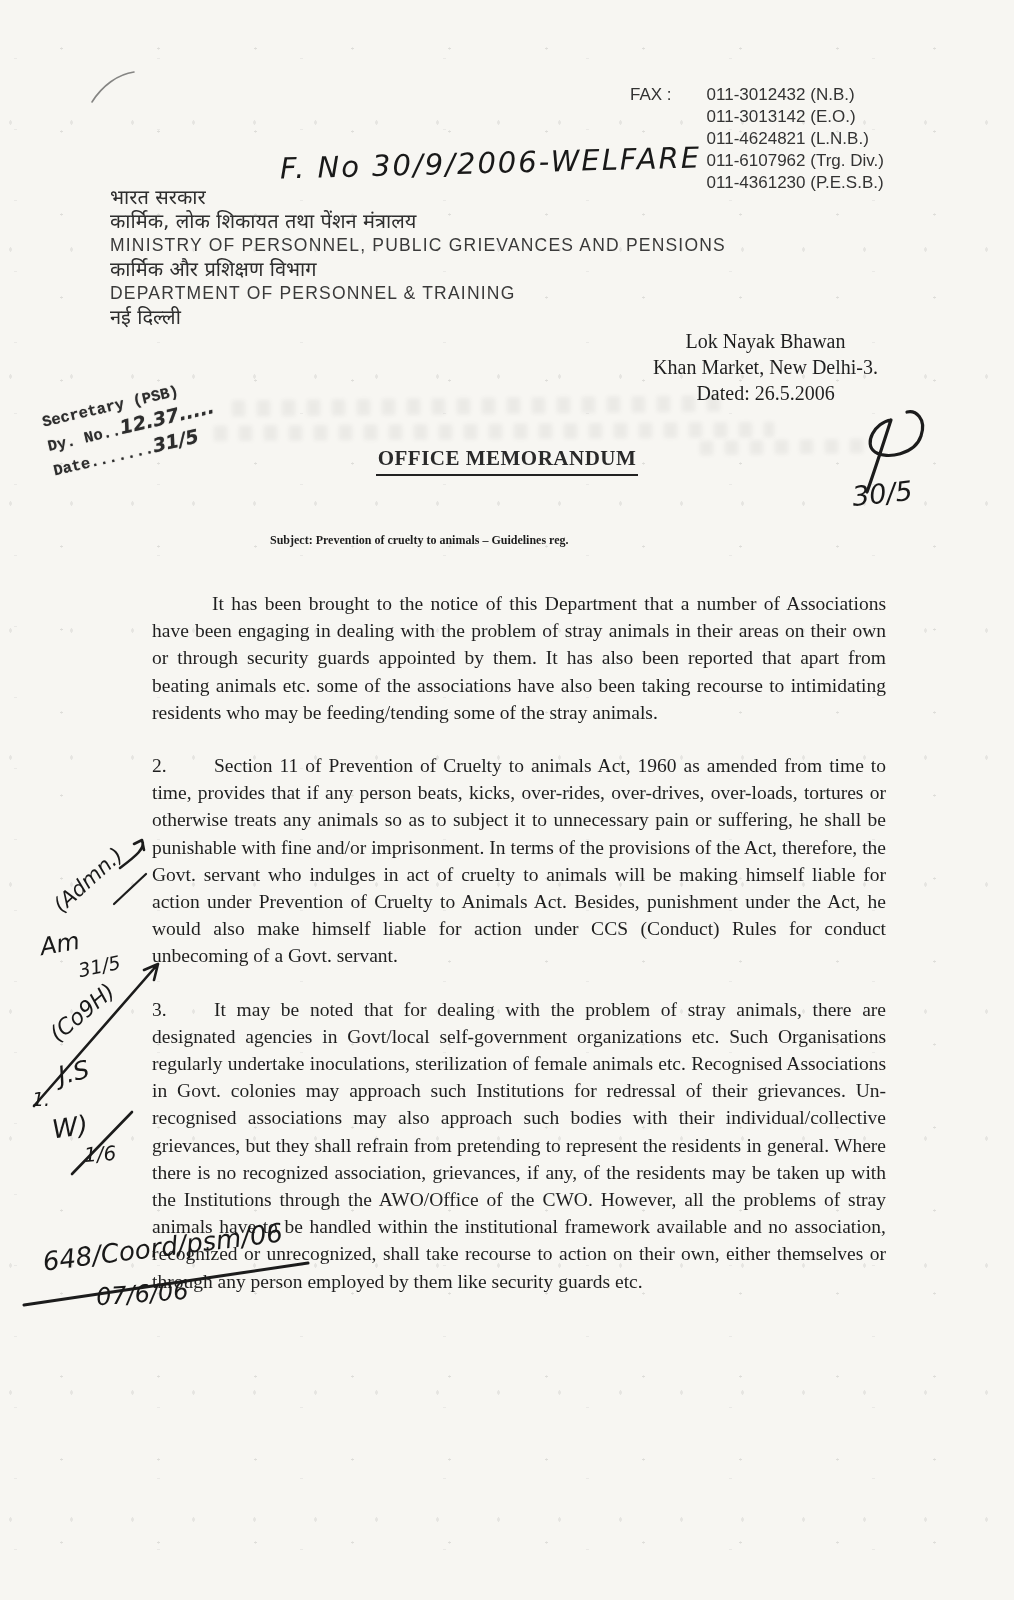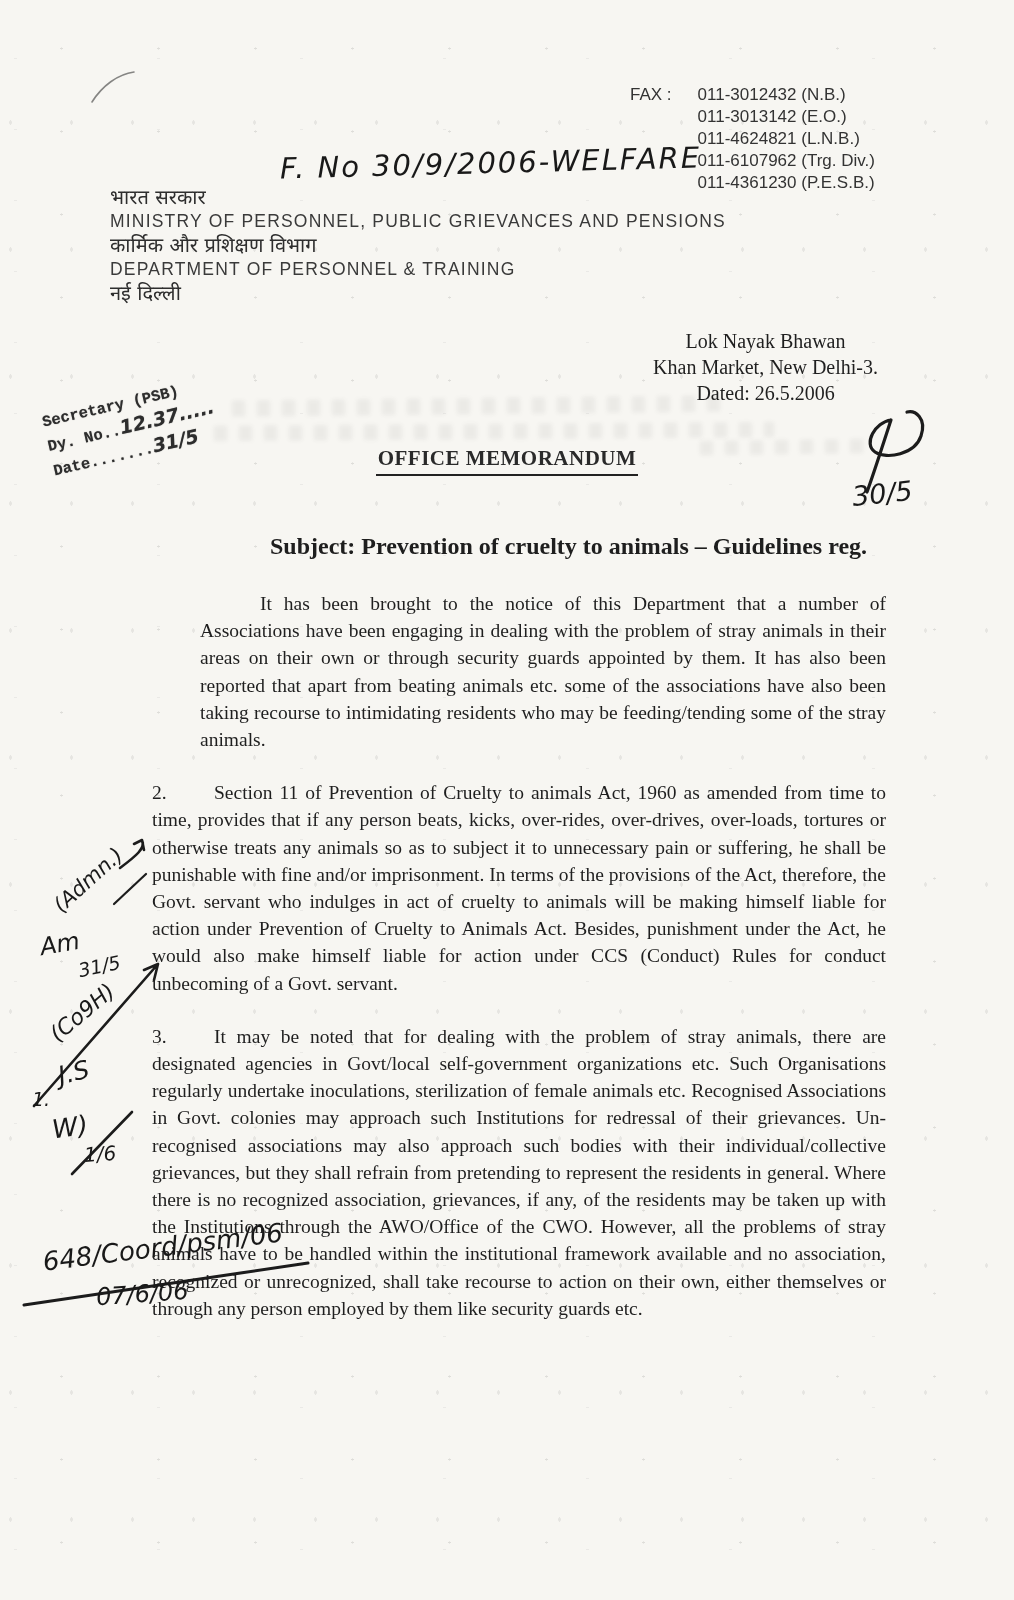--- a/index.html
+++ b/index.html
@@ -13,46 +13,46 @@
     content:"";position:absolute;inset:0;pointer-events:none;
     background-image:
       radial-gradient(rgba(0,0,0,0.10) 1px, transparent 1.4px),
       radial-gradient(rgba(0,0,0,0.07) 1px, transparent 1.4px),
       radial-gradient(rgba(0,0,0,0.05) 1.2px, transparent 1.6px);
     background-size:97px 83px, 61px 127px, 143px 71px;
     background-position:13px 7px, 41px 59px, 87px 23px;
   }
   .abs{position:absolute;}
   
-  .fax{left:630px;top:84px;display:flex;gap:26px;
+  .fax{left:630px;top:84px;display:flex;gap:10px;
        font-family:"Liberation Sans",sans-serif;font-size:17px;line-height:22px;color:#333;}
-  .fax .nums div{white-space:nowrap;}
+  .fax .nums div{white-space:nowrap;margin-left:25px;}
   
   .letterhead{left:110px;top:185px;width:720px;text-align:left;}
   .hline{font-size:20px;line-height:24px;color:#2e2e2e;font-family:"DejaVu Sans",sans-serif;}
   .eline{font-size:17.5px;line-height:24px;letter-spacing:1.2px;color:#3a3a3a;
          font-family:"Liberation Sans",sans-serif;}
   
   .addr{right:136px;top:328px;text-align:center;font-size:20px;line-height:26px;color:#1f1f1f;}
   
   .stamp{left:46px;top:392px;transform:rotate(-13deg);
          font-family:"Liberation Mono",monospace;font-weight:bold;font-size:15.5px;
          line-height:22px;color:#2d2d2d;text-shadow:0 0 1px rgba(0,0,0,.45);white-space:nowrap;}
   .stamp .hwv{font-family:"DejaVu Sans",sans-serif;font-style:italic;font-weight:bold;font-size:19px;}
   
   .om-title{left:0;top:446px;width:1014px;text-align:center;}
   .om-title span{font-weight:bold;font-size:21px;letter-spacing:.5px;
                  border-bottom:2.5px solid #222;padding:0 2px 4px 2px;text-align:center;}
   
-  .subject{left:270px;top:533px;font-weight:bold;font-size:24px;color:#1e1e1e;}
+  .subject{left:270px;top:533px;font-weight:bold;font-size:12px;color:#1e1e1e;}
   
   .bodytext{left:152px;top:590px;width:734px;font-size:19.5px;line-height:27.2px;
             text-align:justify;color:#1f1f1f;}
   .para{margin:0 0 26px 0;}
-  .para.first{text-indent:60px;margin-left:48px;}
+  .para.first{text-indent:60px;}
   .pnum{display:inline-block;width:62px;text-indent:0;}
   
   .hw{font-family:"DejaVu Sans",sans-serif;font-style:italic;color:#191919;white-space:nowrap;}
   .fileno{left:280px;top:146px;font-size:29px;letter-spacing:2px;transform:rotate(-1.5deg);}
   .signmark{left:852px;top:478px;font-size:27px;transform:rotate(-6deg);}
   .note-admn{left:46px;top:868px;font-size:21px;transform:rotate(-42deg);}
   .note-sig{left:40px;top:930px;font-size:24px;transform:rotate(-10deg);}
   .note-315{left:78px;top:955px;font-size:19px;transform:rotate(-12deg);}
   .note-cogh{left:44px;top:1000px;font-size:22px;transform:rotate(-40deg);}
   .note-js{left:58px;top:1058px;font-size:25px;transform:rotate(-14deg);}
@@ -82,20 +82,21 @@
       <div>011-4624821 (L.N.B.)</div>
       <div>011-6107962 (Trg. Div.)</div>
       <div>011-4361230 (P.E.S.B.)</div>
     </div>
   </div>
 
   <div class="abs hw fileno">F. No 30/9/2006-WELFARE</div>
 
   <div class="abs letterhead">
     <div class="hline">भारत सरकार</div>
+    <div class="hline">कार्मिक, लोक शिकायत तथा पेंशन मंत्रालय</div>
     <div class="eline">MINISTRY OF PERSONNEL, PUBLIC GRIEVANCES AND PENSIONS</div>
     <div class="hline">कार्मिक और प्रशिक्षण विभाग</div>
     <div class="eline">DEPARTMENT OF PERSONNEL &amp; TRAINING</div>
     <div class="hline">नई दिल्ली</div>
   </div>
 
   <div class="abs addr">
     <div>Lok Nayak Bhawan</div>
     <div>Khan Market, New Delhi-3.</div>
     <div>Dated: 26.5.2006</div>

